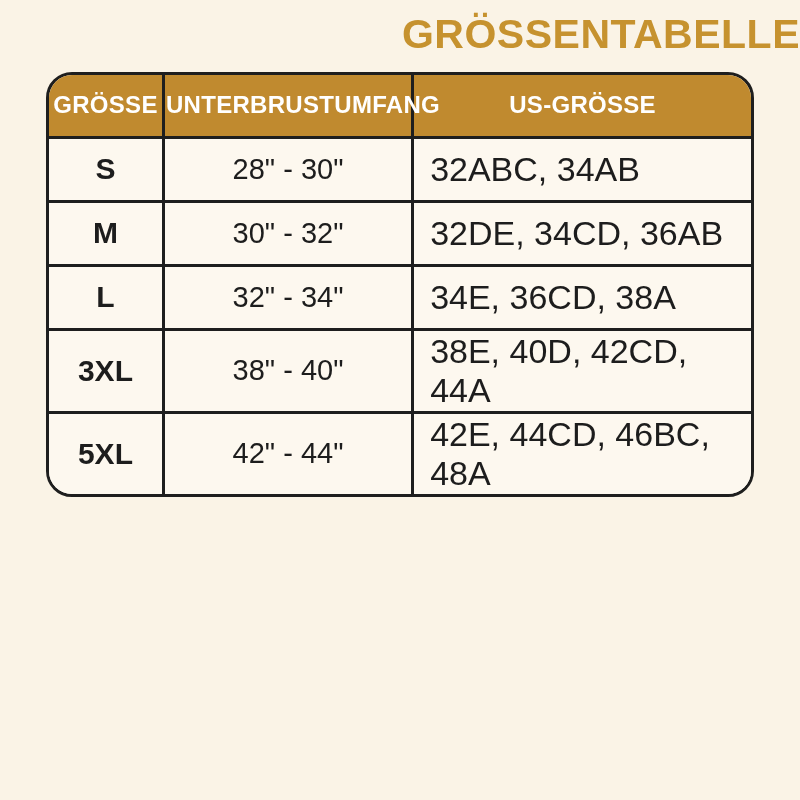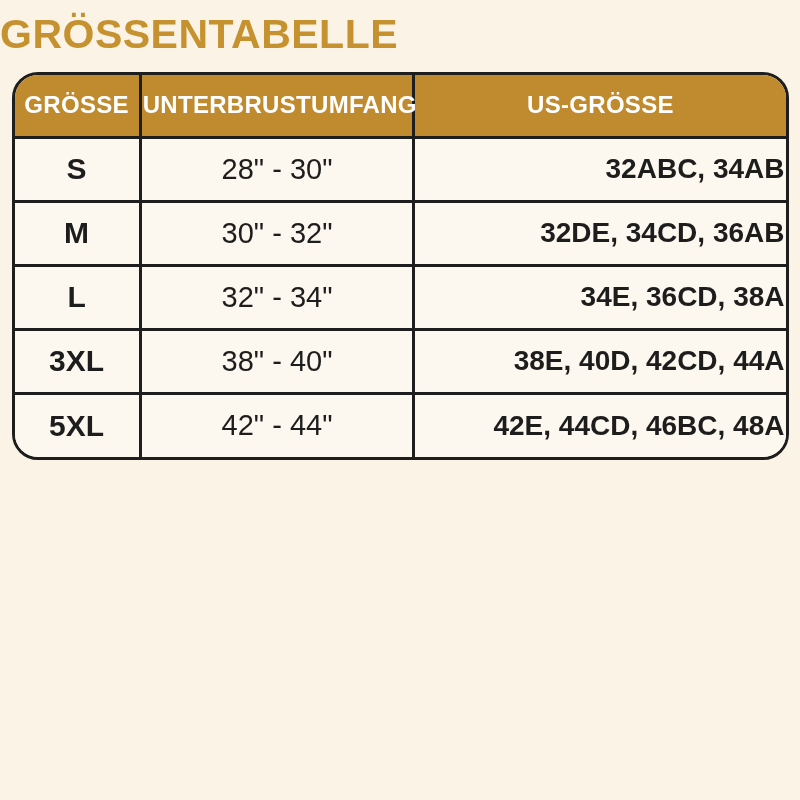--- a/index.html
+++ b/index.html
@@ -16,28 +16,28 @@
     margin: 0;
     padding: 0;
     width: 800px;
     height: 800px;
     background: var(--bg);
     font-family: "Liberation Sans", sans-serif;
     overflow: hidden;
   }
   .page-title {
     margin: 11px 0 8px 0;
-    text-align: left;
+    text-align: right;
     font-size: 41px;
     font-weight: bold;
     letter-spacing: 0.5px;
     color: var(--title-gold);
   }
   .table-wrap {
-    width: 777px;
+    width: 708px;
     margin: 14px auto 0 auto;
     border: 3px solid var(--border);
     border-radius: 26px;
     overflow: hidden;
     background: var(--cell-bg);
   }
   table.size-table {
     width: 100%;
     border-collapse: collapse;
     table-layout: fixed;
@@ -71,23 +71,23 @@
     font-size: 30px;
     font-weight: bold;
     text-align: center;
   }
   td.underbust-cell {
     font-size: 29px;
     font-weight: normal;
     text-align: center;
   }
   td.us-size-cell {
-    font-size: 28px;
-    font-weight: bold;
-    text-align: right;
+    font-size: 34px;
+    font-weight: normal;
+    text-align: left;
     padding-left: 16px;
   }
 </style>
 </head>
 <body>
 
 <h1 class="page-title">GRÖSSENTABELLE</h1>
 
 <div class="table-wrap">
   <table class="size-table">

